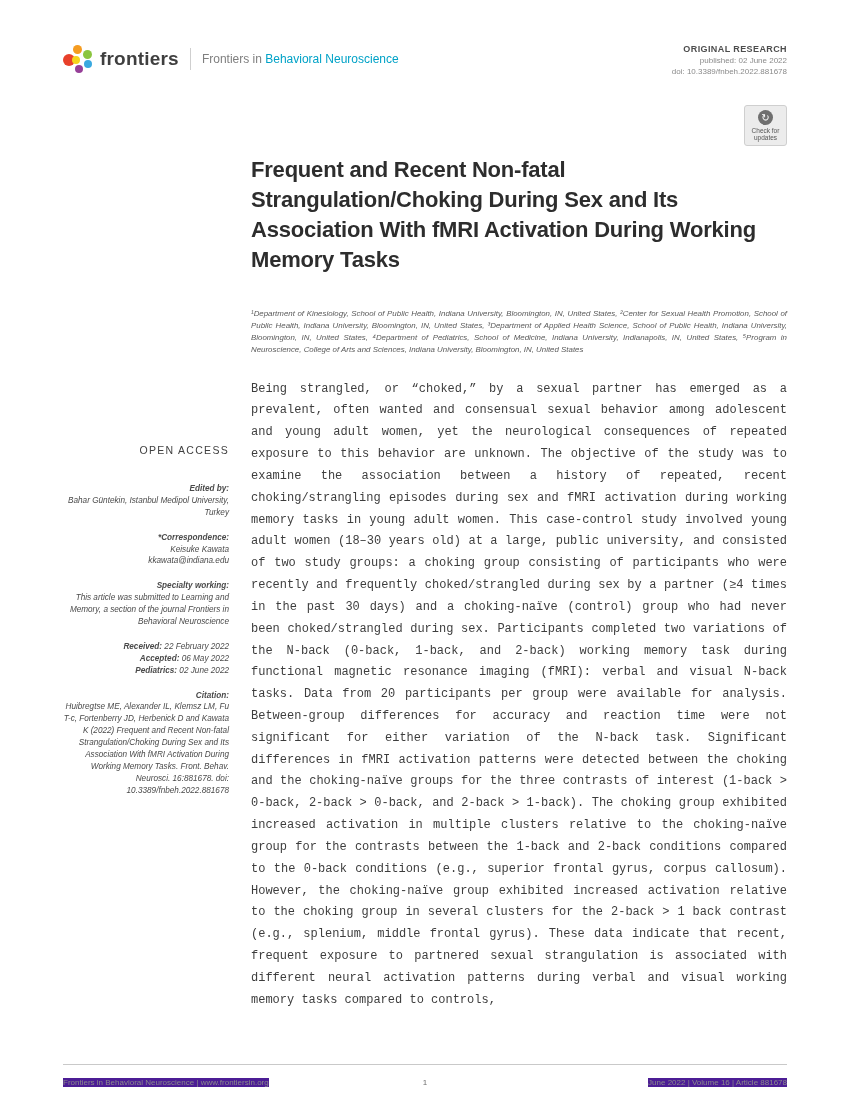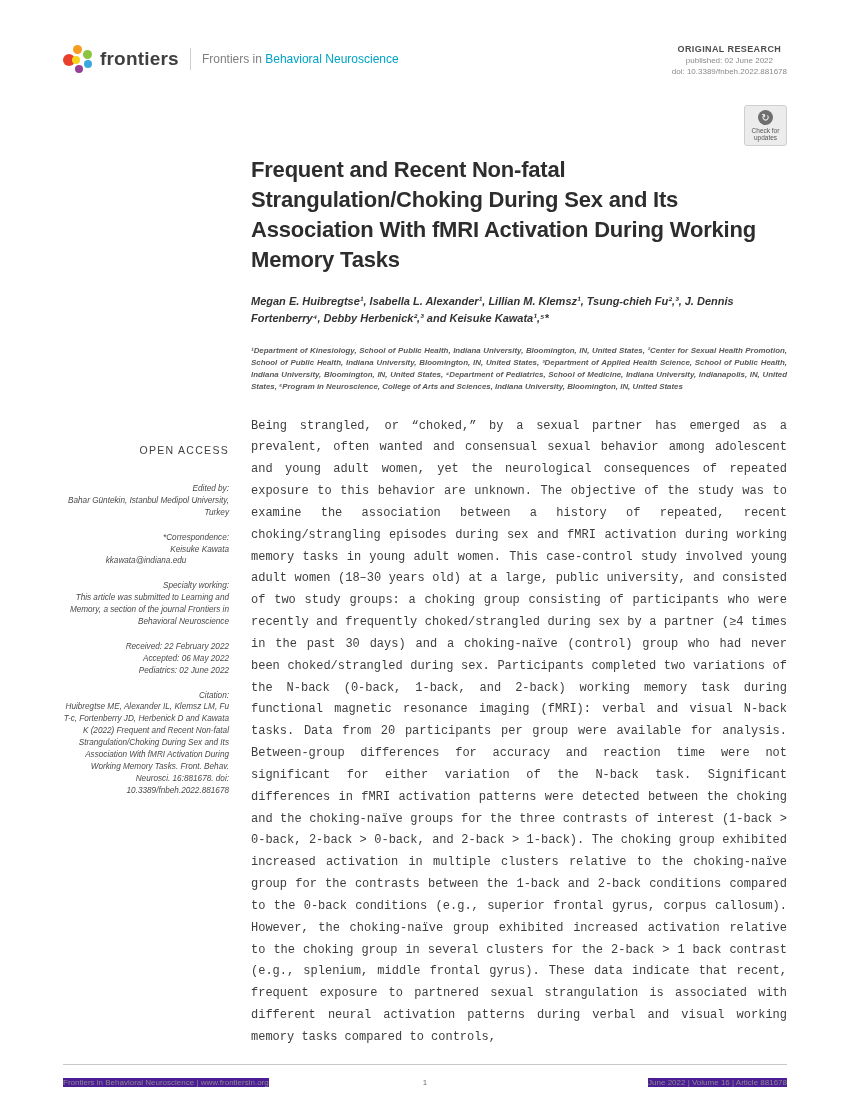--- a/index.html
+++ b/index.html
@@ -24,21 +24,21 @@
   .d1 { width:12px; height:12px; left:0;  top:10px; background:#e8402a; }
   .d2 { width:9px;  height:9px;  left:10px; top:1px;  background:#f59c21; }
   .d3 { width:8px;  height:8px;  left:9px;  top:12px; background:#f5d31d; }
   .d4 { width:9px;  height:9px;  left:20px; top:6px;  background:#8bc53f; }
   .d5 { width:8px;  height:8px;  left:21px; top:16px; background:#3aa9e0; }
   .d6 { width:8px;  height:8px;  left:12px; top:21px; background:#963f98; }
   .brand-name { font-size:19px; font-weight:bold; color:#3f3f3f; letter-spacing:.2px; margin-left:7px; }
   .brand-divider { width:1px; height:22px; background:#cfcfcf; margin:0 11px; }
   .journal-line { font-size:12px; color:#7f7f7f; }
   .journal-name { color:#00a2c7; }
-  .header-meta { text-align:center; font-size:8px; color:#8a8a8a; line-height:11px; }
+  .header-meta { text-align:right; font-size:8px; color:#8a8a8a; line-height:11px; }
   .article-type { font-size:9px; font-weight:bold; color:#4d4d4d; letter-spacing:.4px; }
 
   
   .updates-badge {
     position:absolute; right:63px; top:105px;
     width:43px; height:41px;
     background:#ececec; border:1px solid #cfcfcf; border-radius:3px;
     display:flex; flex-direction:column; align-items:center; justify-content:center;
     cursor:pointer;
   }
@@ -58,36 +58,36 @@
   .title {
     font-size:22px; font-weight:bold; color:#2d2d2d;
     line-height:1.37; letter-spacing:-0.2px;
   }
   .authors {
     margin-top:17px;
     font-size:11px; font-weight:bold; font-style:italic;
     color:#333; line-height:1.55;
   }
   .affiliations {
-    margin-top:18px;
+    margin-top:32px;
     font-size:7.9px; font-style:italic; color:#595959;
-    line-height:1.52; text-align:justify;font-weight:bold;
+    line-height:1.52; text-align:justify;
   }
   .abstract {
     margin-top:23px;
     font-size:12px; color:#3d3d3d;
     line-height:1.82; text-align:justify;font-family:Liberation Mono, monospace;
   }
 
   
   .open-access { font-size:10.5px; color:#3f3f3f; letter-spacing:1.3px; margin-bottom:27px; }
   .sb-block { margin-bottom:13px; font-size:8.2px; font-style:italic; color:#4a4a4a; line-height:1.45; }
-  .sb-label { font-weight:normal; display:block; }
+  .sb-label { font-weight:bold; display:block; }
   .sb-date-line { display:block; }
-  .sb-email { color:#4a4a4a; text-decoration:none; cursor:pointer; display:block;text-align:center; }
+  .sb-email { color:#4a4a4a; text-decoration:none; cursor:pointer; display:block; }
 
   
   .footer {
     position:absolute; left:63px; right:63px; bottom:26px;
     border-top:1px solid #c9c9c9; padding-top:13px;
     font-size:8px; color:#8b8b8b;
     display:flex; justify-content:space-between; align-items:center;
   }
   .footer-page {
     position:absolute; left:0; right:0; text-align:center;
@@ -158,21 +158,20 @@
       </div>
 
       <div class="sb-block">
         <span class="sb-label">Citation:</span>
         <span>Huibregtse ME, Alexander IL, Klemsz LM, Fu T-c, Fortenberry JD, Herbenick D and Kawata K (2022) Frequent and Recent Non-fatal Strangulation/Choking During Sex and Its Association With fMRI Activation During Working Memory Tasks. Front. Behav. Neurosci. 16:881678. doi: 10.3389/fnbeh.2022.881678</span>
       </div>
     </div>
 
     <div class="main-col">
       <h1 class="title">Frequent and Recent Non-fatal Strangulation/Choking During Sex and Its Association With fMRI Activation During Working Memory Tasks</h1>
-      <div class="authors">Megan E. Huibregtse¹, Isabella L. Alexander¹, Lillian M. Klemsz¹, Tsung-chieh Fu²,³, J. Dennis Fortenberry⁴, Debby Herbenick²,³ and Keisuke Kawata¹,⁵*</div>
       <div class="affiliations">¹Department of Kinesiology, School of Public Health, Indiana University, Bloomington, IN, United States, ²Center for Sexual Health Promotion, School of Public Health, Indiana University, Bloomington, IN, United States, ³Department of Applied Health Science, School of Public Health, Indiana University, Bloomington, IN, United States, ⁴Department of Pediatrics, School of Medicine, Indiana University, Indianapolis, IN, United States, ⁵Program in Neuroscience, College of Arts and Sciences, Indiana University, Bloomington, IN, United States</div>
       <div class="abstract">Being strangled, or “choked,” by a sexual partner has emerged as a prevalent, often wanted and consensual sexual behavior among adolescent and young adult women, yet the neurological consequences of repeated exposure to this behavior are unknown. The objective of the study was to examine the association between a history of repeated, recent choking/strangling episodes during sex and fMRI activation during working memory tasks in young adult women. This case-control study involved young adult women (18–30 years old) at a large, public university, and consisted of two study groups: a choking group consisting of participants who were recently and frequently choked/strangled during sex by a partner (≥4 times in the past 30 days) and a choking-naïve (control) group who had never been choked/strangled during sex. Participants completed two variations of the N-back (0-back, 1-back, and 2-back) working memory task during functional magnetic resonance imaging (fMRI): verbal and visual N-back tasks. Data from 20 participants per group were available for analysis. Between-group differences for accuracy and reaction time were not significant for either variation of the N-back task. Significant differences in fMRI activation patterns were detected between the choking and the choking-naïve groups for the three contrasts of interest (1-back &gt; 0-back, 2-back &gt; 0-back, and 2-back &gt; 1-back). The choking group exhibited increased activation in multiple clusters relative to the choking-naïve group for the contrasts between the 1-back and 2-back conditions compared to the 0-back conditions (e.g., superior frontal gyrus, corpus callosum). However, the choking-naïve group exhibited increased activation relative to the choking group in several clusters for the 2-back &gt; 1 back contrast (e.g., splenium, middle frontal gyrus). These data indicate that recent, frequent exposure to partnered sexual strangulation is associated with different neural activation patterns during verbal and visual working memory tasks compared to controls,</div>
     </div>
 
   </div>
 
   <div class="footer">
     <span class="footer-page">1</span>
     <span class="footer-left">Frontiers in Behavioral Neuroscience | www.frontiersin.org</span>
     <span class="footer-right">June 2022 | Volume 16 | Article 881678</span>

